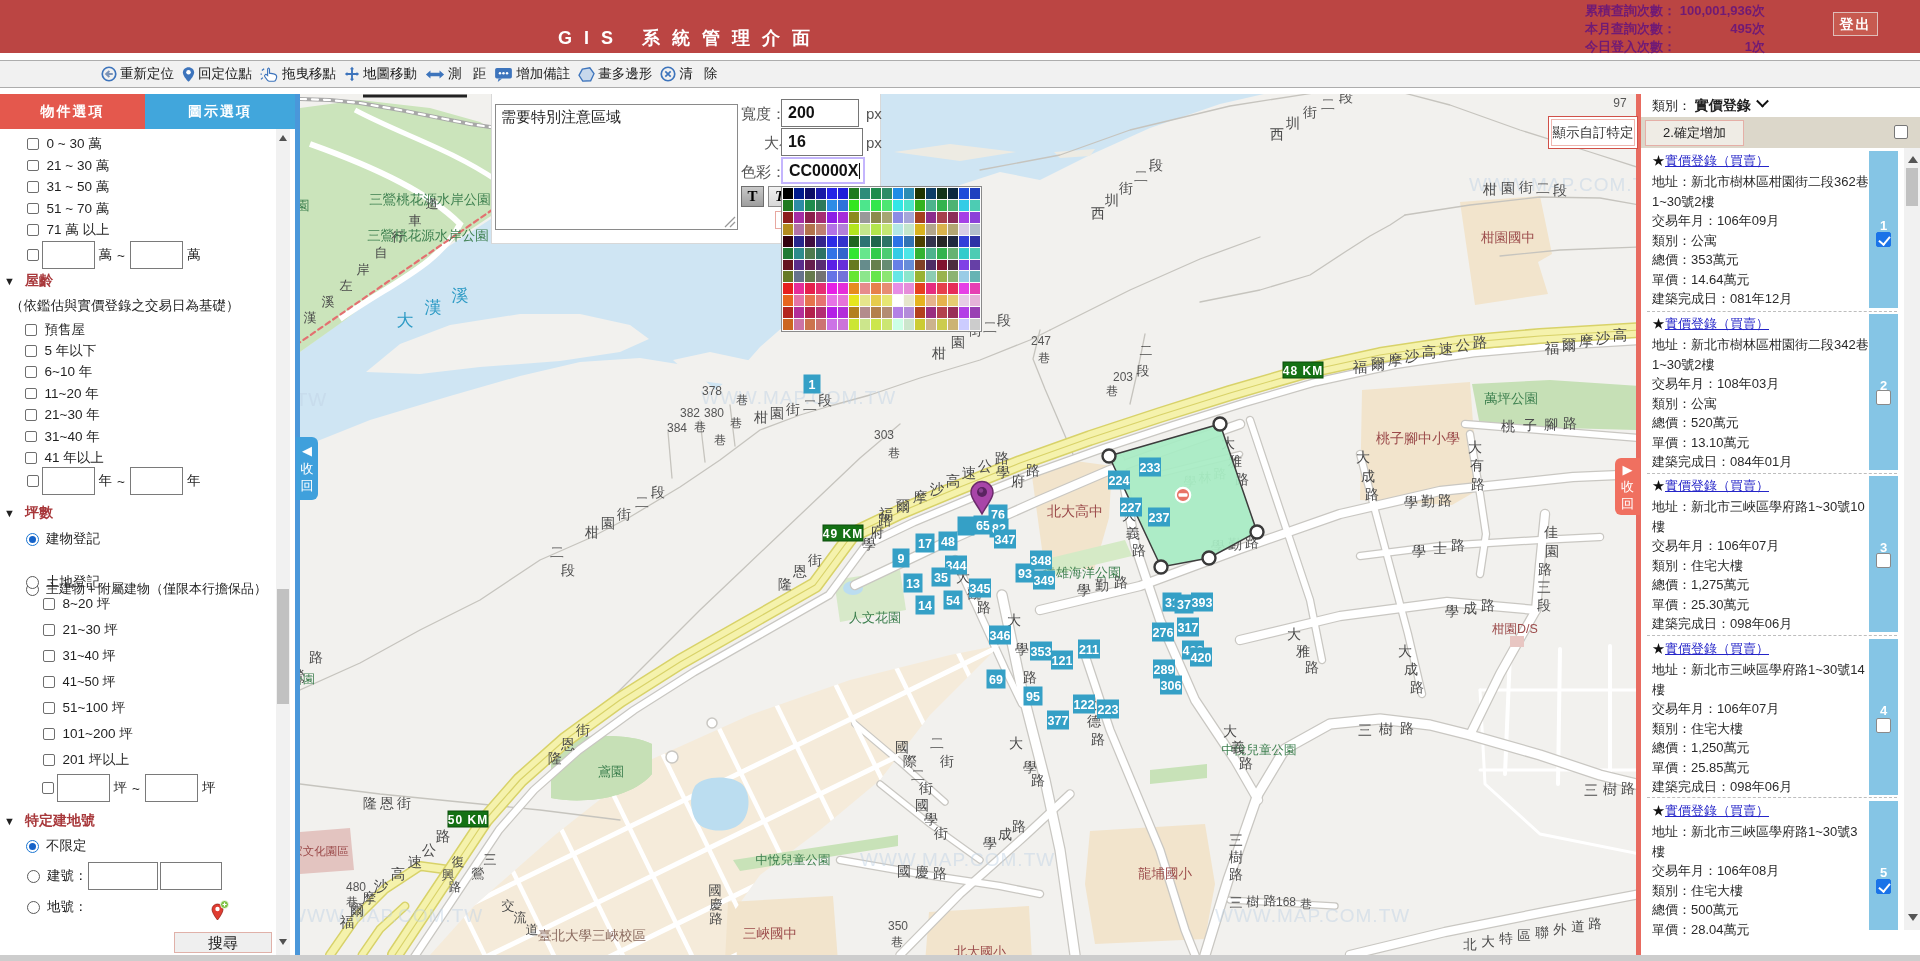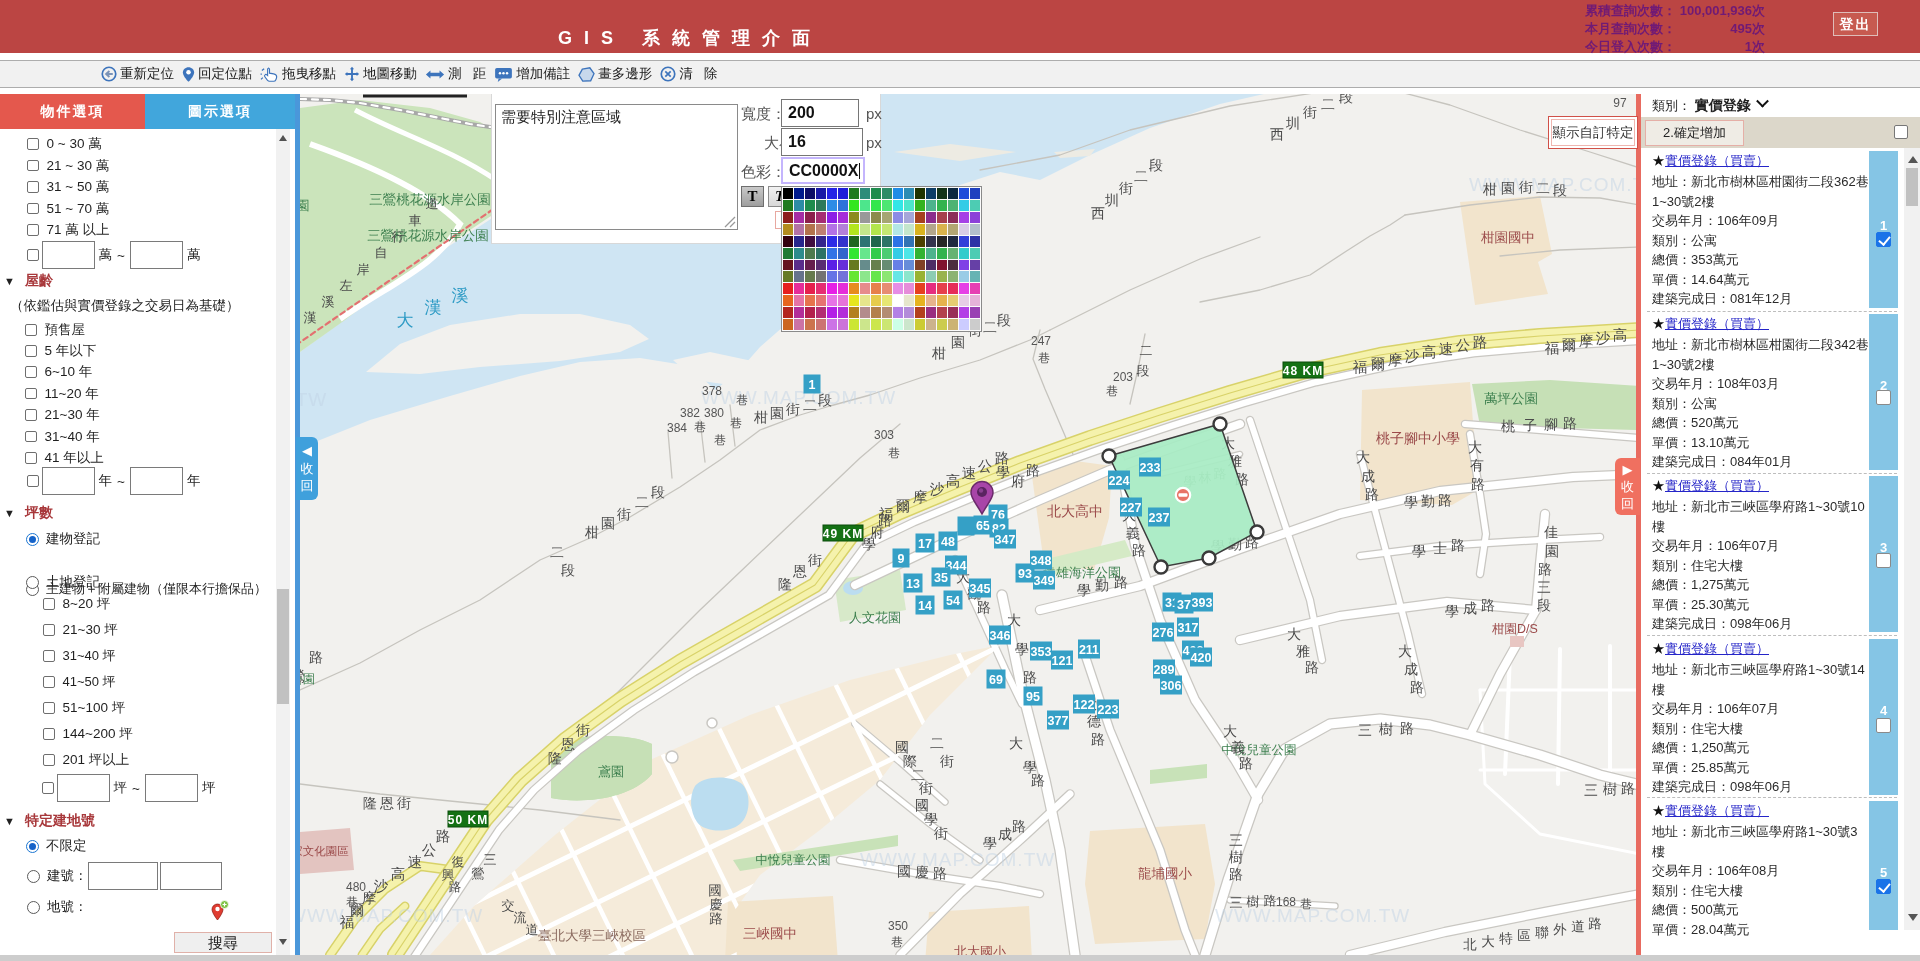--- a/index.html
+++ b/index.html
@@ -187,21 +187,21 @@
     <div class="row" style="left:43px;top:579px;height:18px">
       <span class="cb" style="margin-right:8px"></span>
       <span style="font-size:13px">41~50 坪</span>
     </div>
     <div class="row" style="left:43px;top:605px;height:18px">
       <span class="cb" style="margin-right:8px"></span>
       <span style="font-size:13.5px">51~100 坪</span>
     </div>
     <div class="row" style="left:43px;top:631px;height:18px">
       <span class="cb" style="margin-right:8px"></span>
-      <span style="font-size:13.5px">144~200 坪</span>
+      <span style="font-size:13.5px">101~200 坪</span>
     </div>
     <div class="row" style="left:43px;top:657px;height:18px">
       <span class="cb" style="margin-right:8px"></span>
       <span style="font-size:13.5px">201 坪以上</span>
     </div>
     <div class="row" style="left:42px;top:681px;height:26px"><span class="cb" style="margin-right:3px"></span><span class="inp" style="width:53px;height:28px;margin-right:4px"></span>坪 <span style="margin:0 5px">~</span> <span class="inp" style="width:53px;height:28px;margin-right:4px"></span>坪</div>
     <div class="shead" style="left:4px;top:718px"><span class="tri">▼</span>特定建地號</div>
     <div class="row" style="left:26px;top:743px;height:18px">
       <span class="rdo on" style="margin-right:7px"></span>
       <span style="font-size:13.5px">不限定</span>

